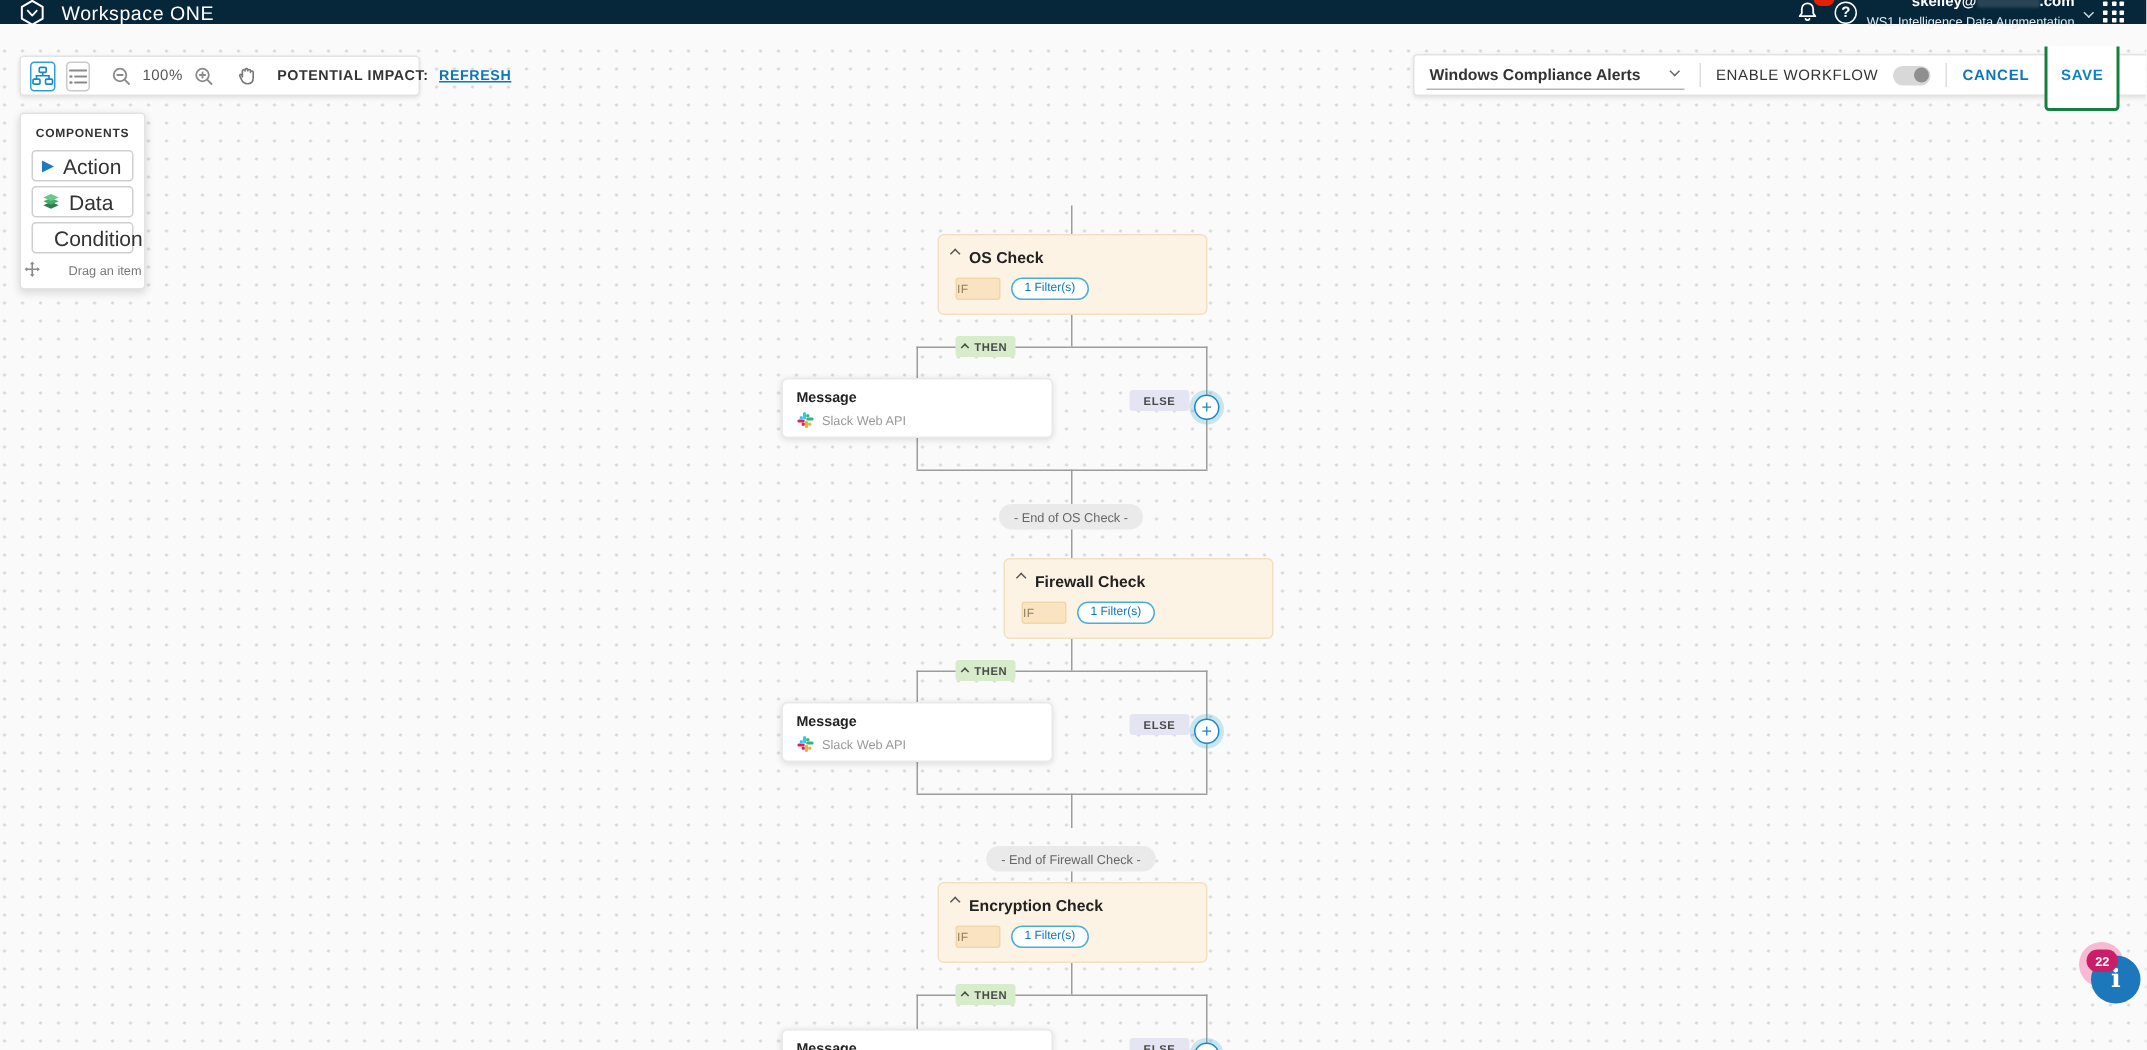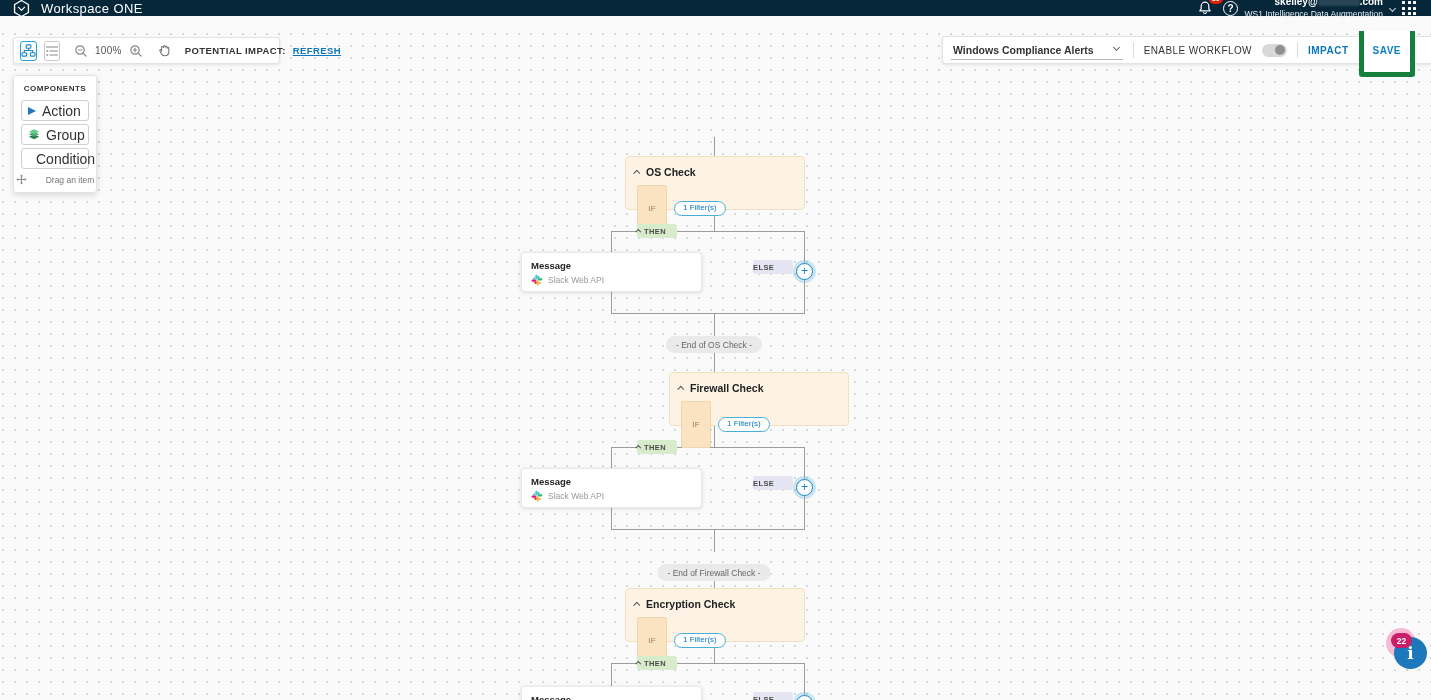--- a/index.html
+++ b/index.html
@@ -66,21 +66,21 @@
     display:flex; align-items:center; gap:10px; padding:0 16px 0 8px;
     border-radius:3px 0 0 3px; border-right:none;
   }
   .wf-select { position:relative; width:172px; border-bottom:1px solid #b5b5b5; height:20px; display:flex; align-items:center; cursor:pointer; }
   .wf-select-text { font-size:10.5px; font-weight:bold; color:#333; padding-left:2px; }
   .wf-select .chev { position:absolute; right:4px; top:5px; color:#666; }
   .enable-label { font-size:10px; color:#333; letter-spacing:.4px; white-space:nowrap; }
   .toggle { width:25px; height:13px; border-radius:7px; background:#d8d8d8; position:relative; cursor:pointer; flex:0 0 auto; }
   .toggle .knob { position:absolute; right:1.5px; top:1.5px; width:10px; height:10px; border-radius:50%; background:#8f8f8f; }
   .cancel-link { font-size:10px; font-weight:bold; color:#0c77b8; letter-spacing:.5px; cursor:pointer; }
-  .save-btn { font-size:10px; font-weight:bold; color:#0e82c3; letter-spacing:.5px; border:5px solid #15803d; border-radius:3px; background:#fff; padding:16px 9px; cursor:pointer; }
+  .save-btn { font-size:10px; font-weight:bold; color:#0e82c3; letter-spacing:.5px; border:2px solid #15803d; border-radius:3px; background:#fff; padding:16px 9px; cursor:pointer; }
 
   
   .components {
     position:absolute; left:13px; top:44px; width:84px; padding:8px 7px 7px;
     box-shadow:0 2px 6px rgba(0,0,0,.14);
   }
   .components-title { font-size:8px; font-weight:bold; color:#333; letter-spacing:.5px; text-align:center; margin-bottom:7px; }
   .comp-item { display:flex; align-items:center; gap:6px; border:1px solid #cfcfcf; border-radius:3px; background:#fff; height:21px; padding:0 6px; margin-bottom:3px; cursor:grab; }
   .comp-label { font-size:14px; color:#333; }
   .play-shape { width:0; height:0; border-left:8px solid #1f78c0; border-top:4.5px solid transparent; border-bottom:4.5px solid transparent; }
@@ -100,29 +100,29 @@
   .settings-title { font-size:10.5px; font-weight:bold; color:#222; margin-bottom:5px; }
   .settings-line { font-size:8.5px; color:#999; margin-bottom:3.5px; line-height:1.3; display:flex; align-items:center; flex-wrap:wrap; }
   .settings-line b { color:#333; font-weight:bold; margin-right:3px; }
   .pill-blue { display:inline-block; font-size:8px; color:#0c77b8; border:1px solid #49afd9; border-radius:8px; padding:1px 8px; background:#fff; line-height:1.3; }
 
   .cond-card {
     width:180px; height:54px; left:625px;
     background:#fdf3e4; border:1px solid #f2e0c1; border-radius:4px;
     padding:9px 9px 0; cursor:pointer;
   }
-  .cond-head { display:flex; align-items:center; gap:6px; color:#444; }
+  .cond-head { display:flex; align-items:flex-start; gap:6px; color:#444; }
   .cond-head .chev { color:#555; }
   .cond-title { font-size:10.5px; font-weight:bold; color:#222; }
   .cond-body { display:flex; align-items:center; gap:7px; margin-top:7px; margin-left:2px; }
-  .if-badge { width:30px; text-align:center; font-size:8px; color:#8f7f5f; background:#fae3c0; border:1px solid #f0d7ab; border-radius:2px; padding:18px 0; letter-spacing:.3px; }
+  .if-badge { width:30px; font-size:8px; color:#8f7f5f; background:#fae3c0; border:1px solid #f0d7ab; border-radius:2px; padding:2px 0; letter-spacing:.3px; }
 
   .branch-badge {
     position:absolute; width:40px; height:14px; border-radius:2.5px;
-    display:flex; align-items:center; justify-content:flex-start; gap:3px;
+    display:flex; align-items:center; justify-content:center; gap:3px;
     font-size:7.5px; font-weight:bold; color:#4a4a4a; letter-spacing:.4px; z-index:3; cursor:pointer;
   }
   .branch-then { background:#d7ecca; }
   .branch-else { background:#e4e4f3;margin-top:36px; }
   .branch-badge .chev { width:4px; height:4px; border-width:1.2px; }
 
   .msg-card {
     position:absolute; width:181px; height:40px; left:521px;
     background:#fff; border:1px solid #e9e9e9; border-radius:4px; box-shadow:0 1px 4px rgba(0,0,0,.12);
     padding:7px 9px; z-index:2; cursor:pointer;
@@ -251,39 +251,39 @@
     <div class="wf-select">
       <span class="wf-select-text">Windows Compliance Alerts</span>
       <span class="chev down"></span>
     </div>
     <span class="tb-divider"></span>
     <span class="enable-label">ENABLE WORKFLOW</span>
     <span class="toggle">
         <span class="knob"></span>
       </span>
     <span class="tb-divider"></span>
-    <a class="cancel-link">IMPACT</a>
+    <a class="cancel-link">CANCEL</a>
     <button class="save-btn">SAVE</button>
   </div>
 
   <div class="panel components">
     <div class="components-title">COMPONENTS</div>
     <div class="comp-item">
       <span class="play-shape"></span>
       <span class="comp-label">Action</span>
     </div>
     <div class="comp-item">
       <span style="display:flex;">
         <svg width="12" height="11" viewBox="0 0 14 12">
           <polygon points="7,6 13,8.7 7,11.4 1,8.7" fill="#2e7d4f"></polygon>
           <polygon points="7,3 13,5.7 7,8.4 1,5.7" fill="#4aa96c"></polygon>
           <polygon points="7,0 13,2.7 7,5.4 1,2.7" fill="#67c98b"></polygon>
         </svg>
       </span>
-      <span class="comp-label">Group</span>
+      <span class="comp-label">Data</span>
     </div>
     <div class="comp-item">
       <span class="diamond-shape"></span>
       <span class="comp-label">Condition</span>
     </div>
     <div class="drag-hint">
       <span style="display:flex;">
         <svg width="11" height="11" viewBox="0 0 14 14" fill="#8a8a8a">
           <path d="M7 0.5 L9 2.8 H7.7 V6.3 H11.2 V5 L13.5 7 L11.2 9 V7.7 H7.7 V11.2 H9 L7 13.5 L5 11.2 H6.3 V7.7 H2.8 V9 L0.5 7 L2.8 5 V6.3 H6.3 V2.8 H5 Z"></path>
         </svg>

